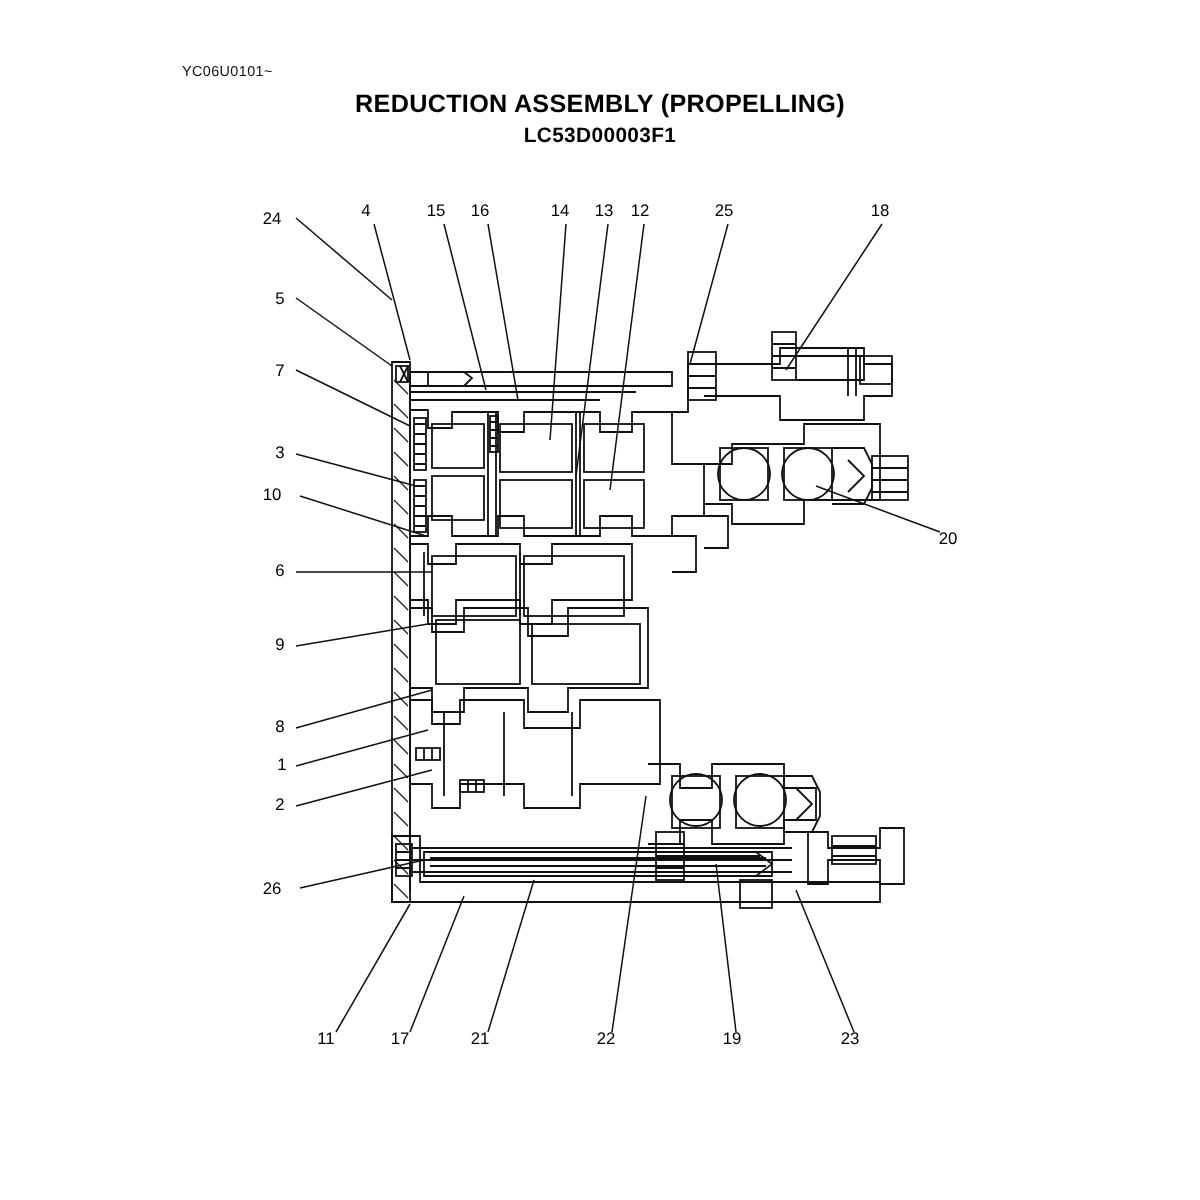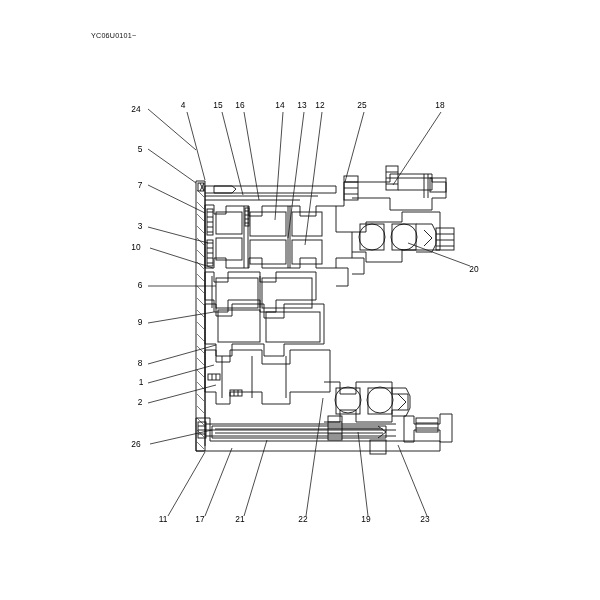--- a/index.html
+++ b/index.html
@@ -69,20 +69,24 @@
     fill: #000;
   }
 </style>
 </head>
 <body>
 
 <div id="page">
 
   <div class="doc-code">YC06U0101~</div>
 
+  <div class="title-block">
+    <div class="title-main">REDUCTION ASSEMBLY (PROPELLING)</div>
+    <div class="title-sub">LC53D00003F1</div>
+  </div>
 
   <div id="drawing-canvas">
     <svg width="600" height="600" viewBox="0 0 600 600" xmlns="http://www.w3.org/2000/svg">
       <g id="machine-body" fill="none" stroke="#111" stroke-width="0.9">
 
         <path d="M196,181 L196,451 L205,451 L205,181 Z"></path>
         <path d="M205,186 L205,446"></path>
         <rect x="198" y="183" width="6" height="8"></rect>
         <path d="M200,183 L204,191 M204,183 L200,191"></path>
 

